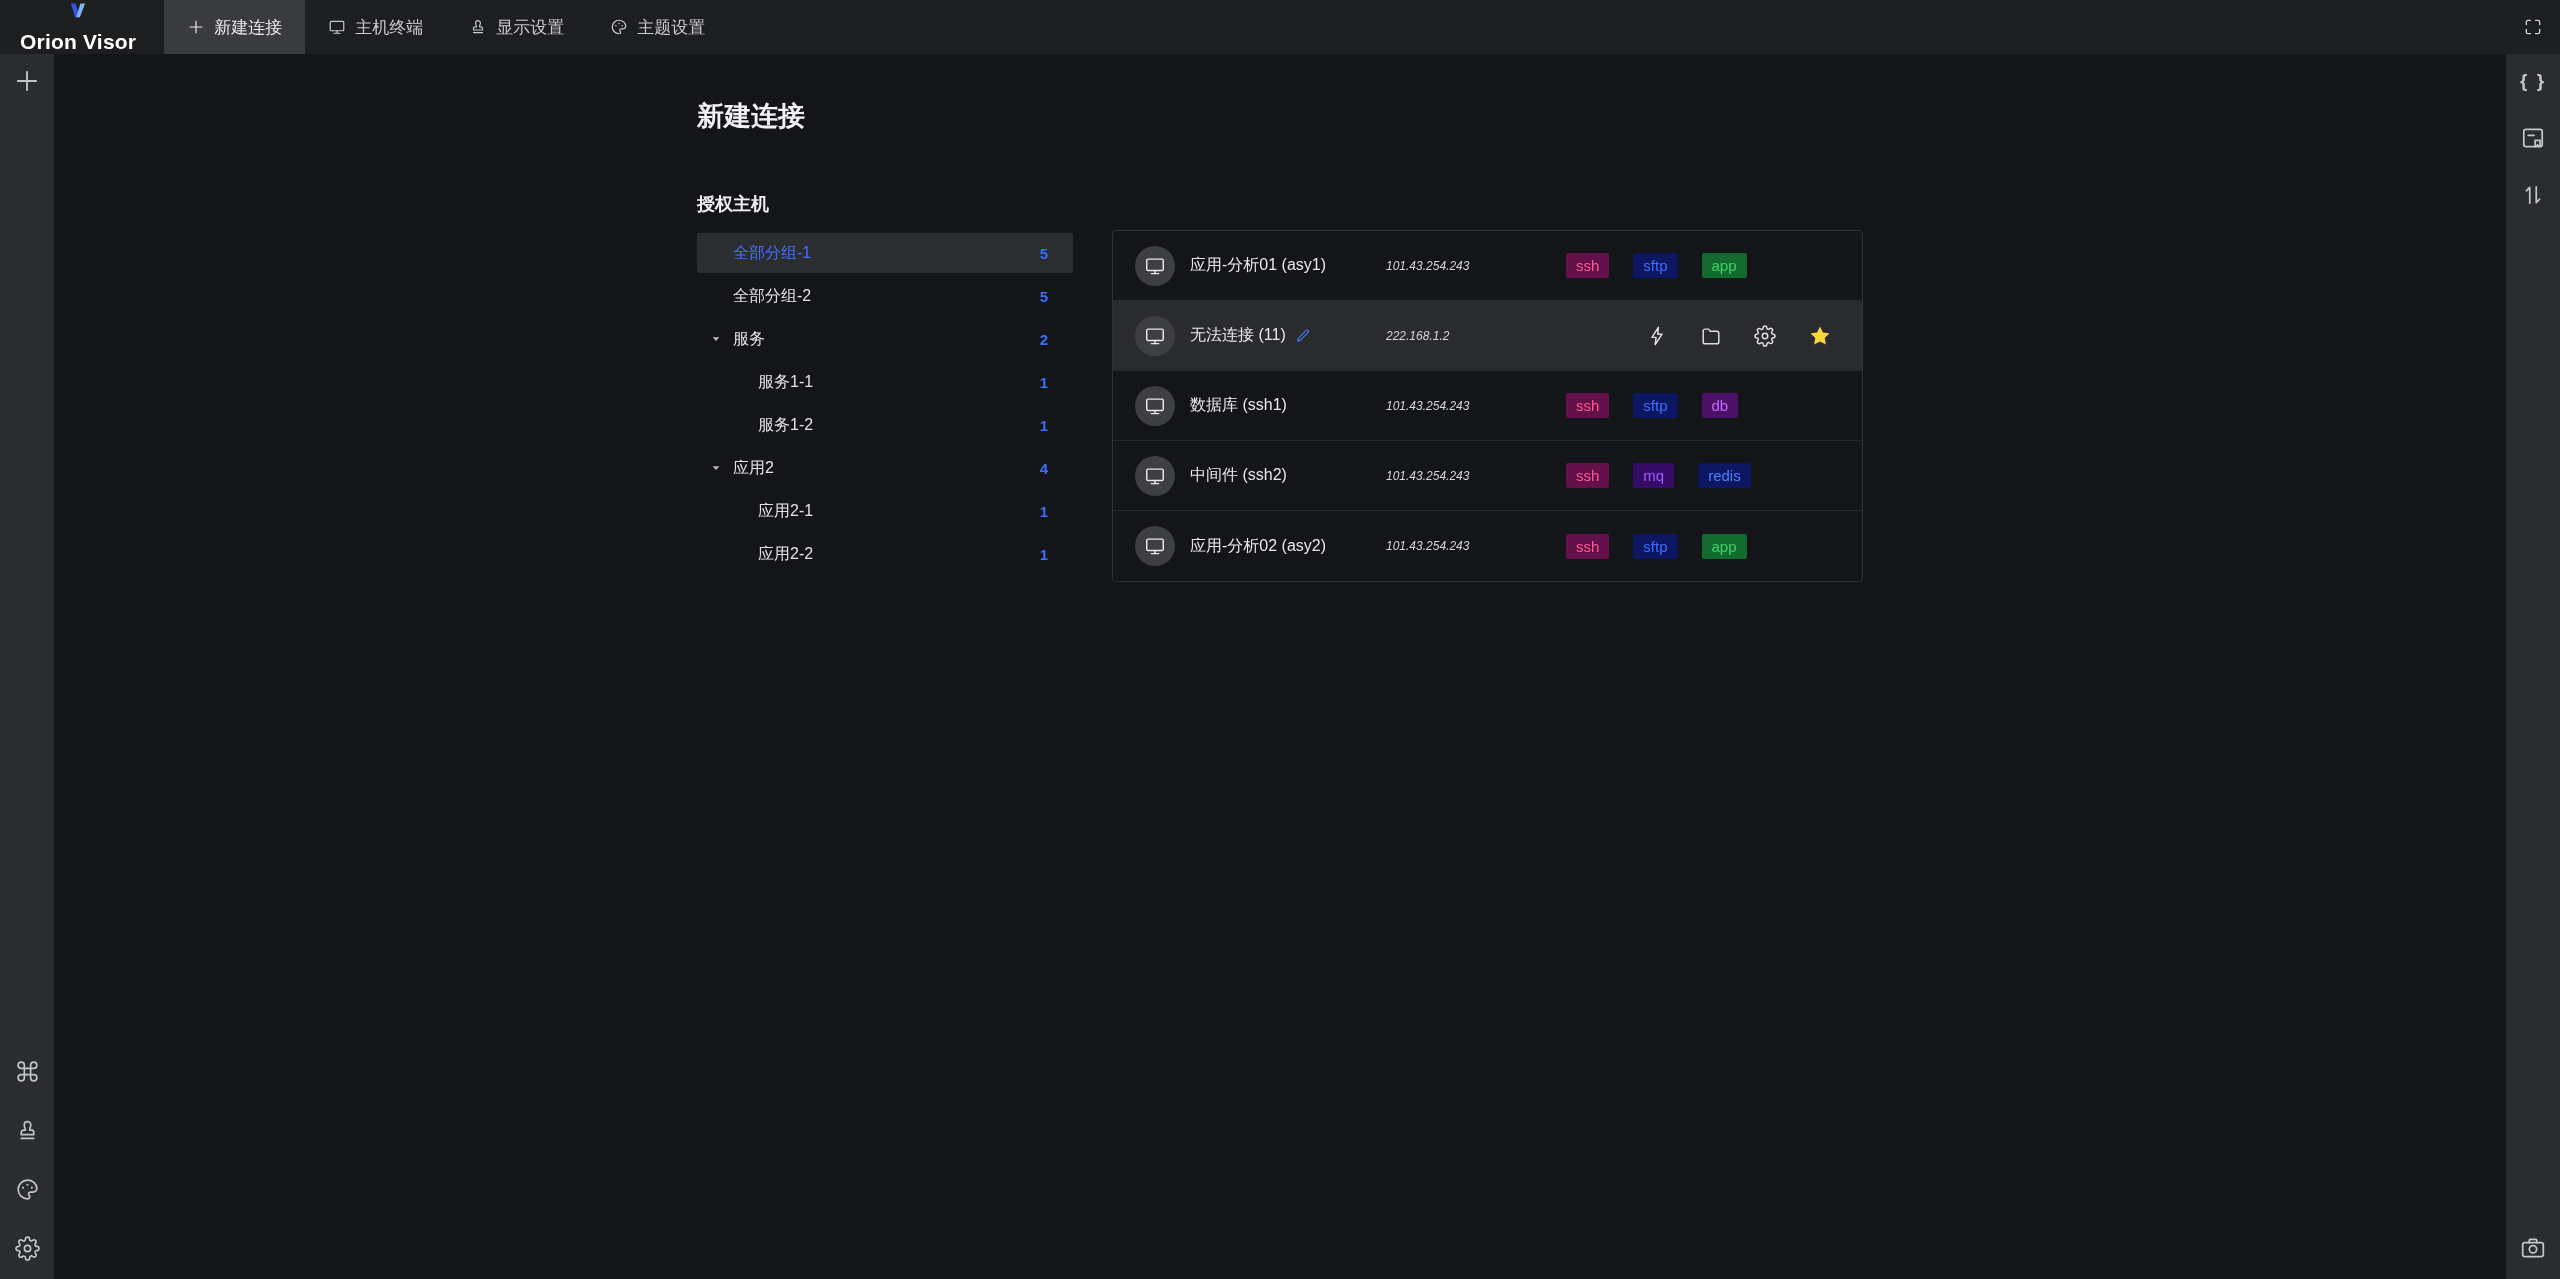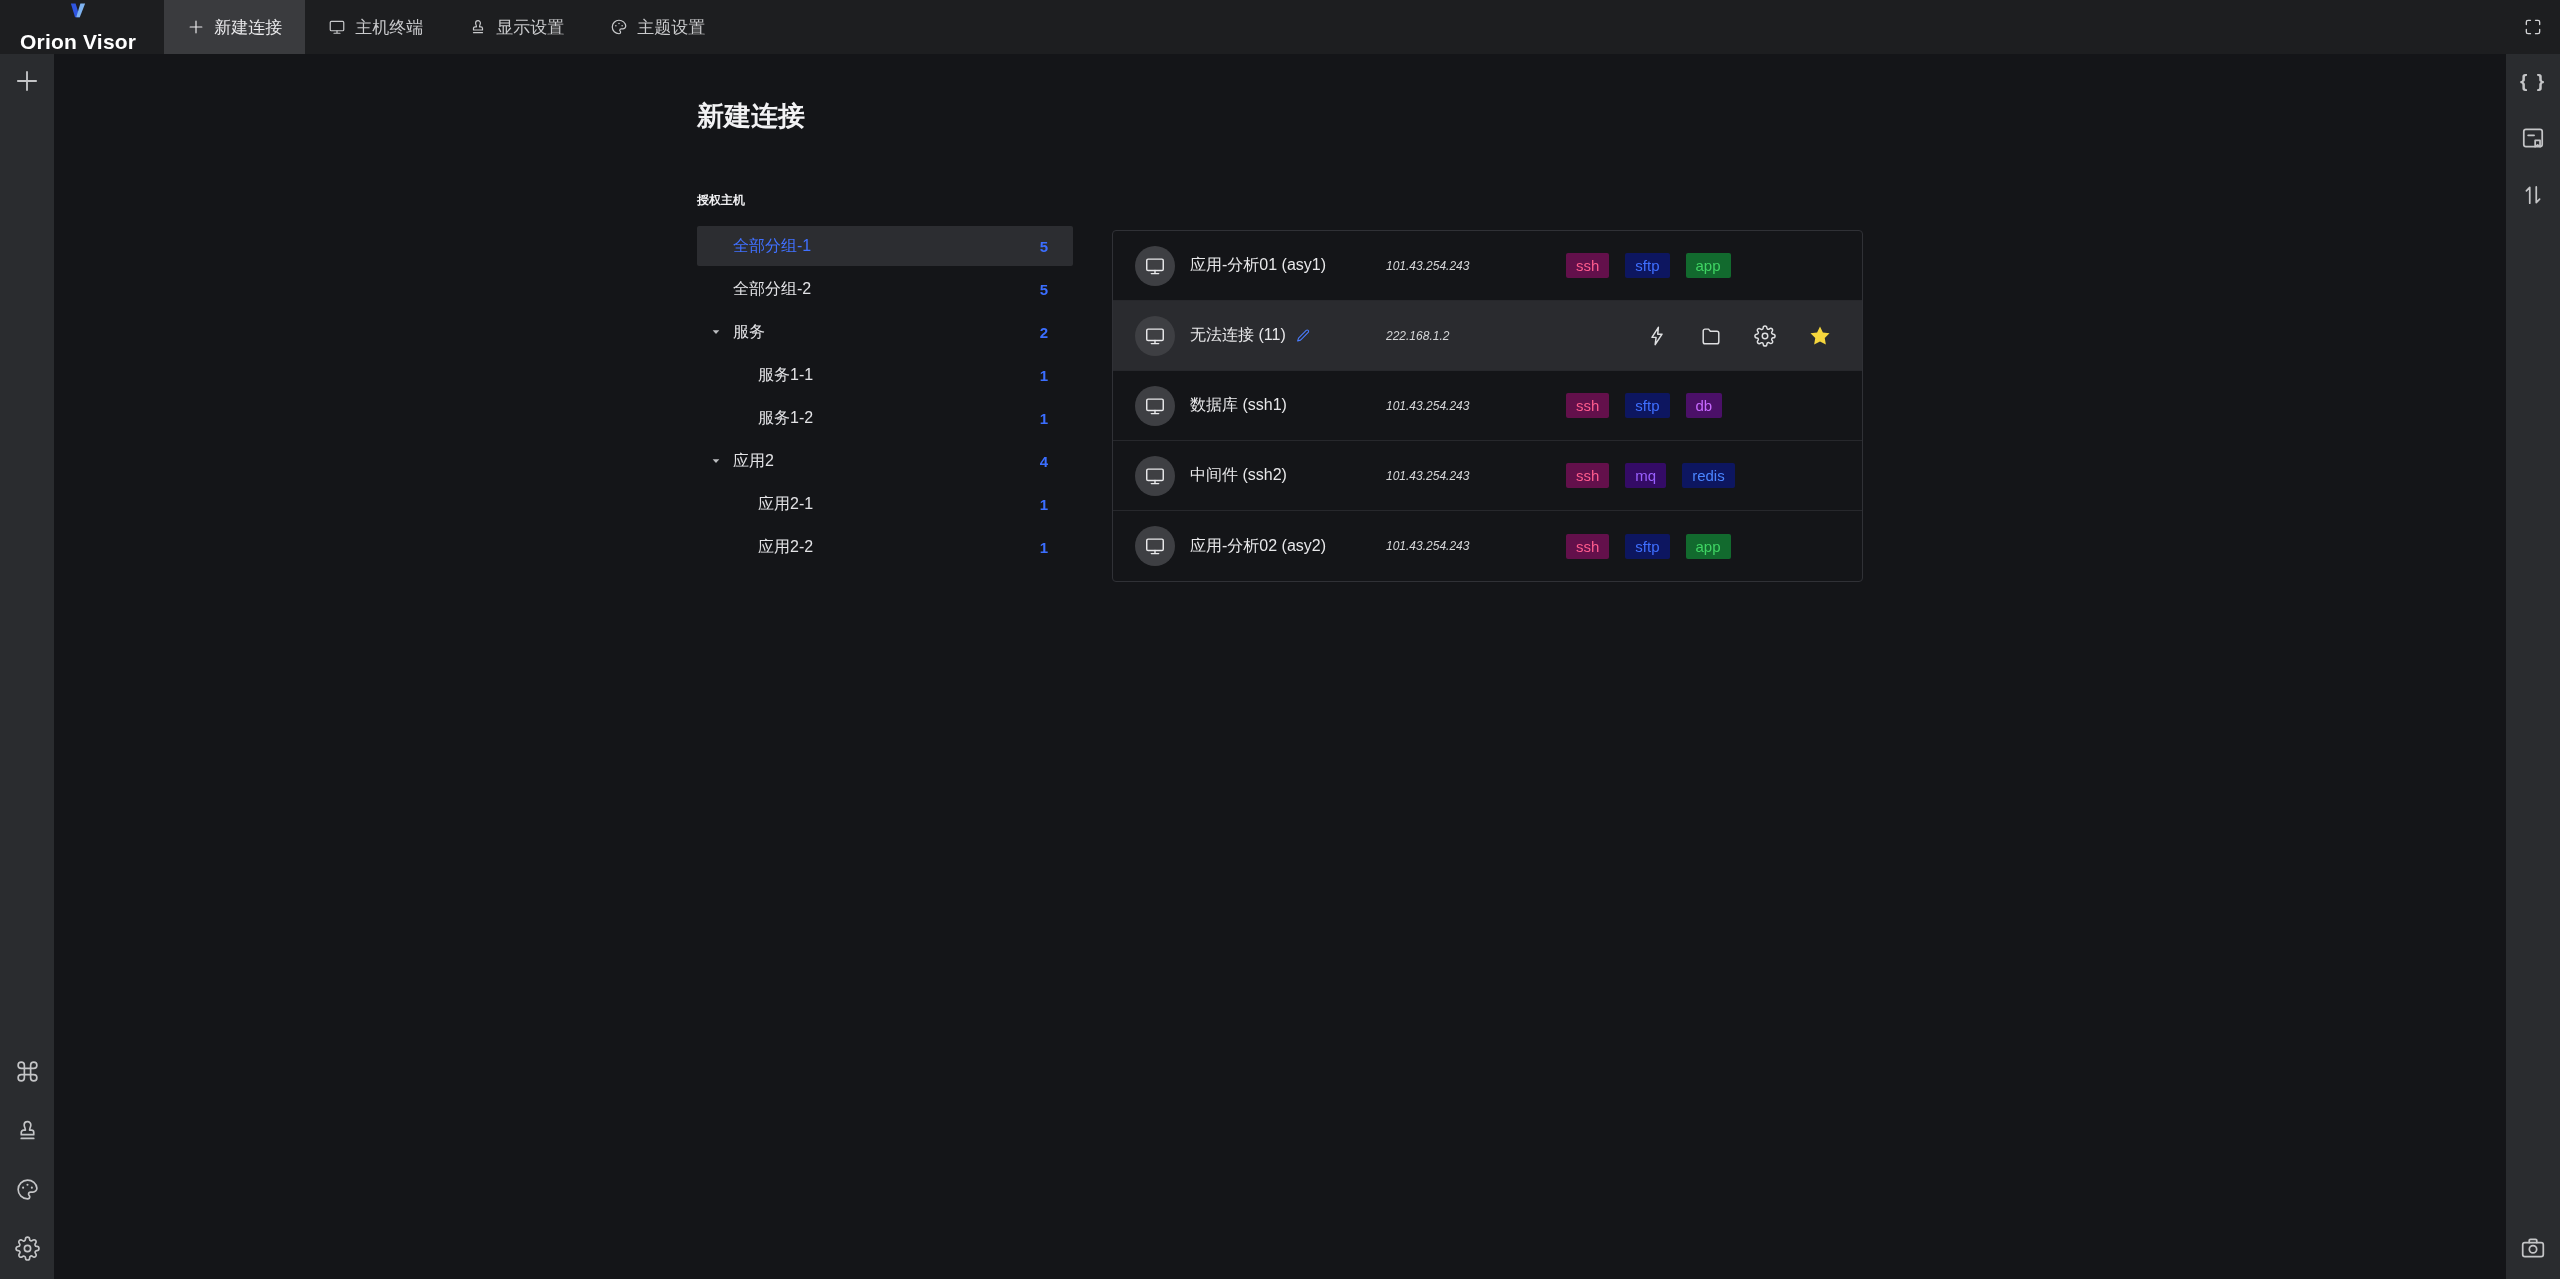--- a/index.html
+++ b/index.html
@@ -32,37 +32,37 @@
   .seg-control { display:flex; align-items:center; background:#222327; border-radius:3px; padding:4px; font-size:16px; }
   .seg { padding:7px 17px; color:#d4d4d6; border-radius:3px; cursor:pointer; white-space:nowrap; }
   .seg.active { background:#36373b; color:#4070ff; }
   .seg-sep { width:1px; height:15px; background:#47484c; margin:0 1px; }
   .search-box { width:421px; height:40px; background:#292a2e; border-radius:3px; display:flex; align-items:center; padding:0 16px; }
   .search-box input { flex:1; background:transparent; border:none; outline:none; color:#e6e6e8; font-size:15px; font-family:inherit; }
   .search-box input::placeholder { color:#85878b; }
 
   .columns { display:flex; gap:39px; }
   .tree-col { width:376px; flex:0 0 376px; }
-  .tree-header { font-size:12px; font-weight:700; color:#f0f0f2; margin-bottom:17px; }
+  .tree-header { font-size:18px; font-weight:700; color:#f0f0f2; margin-bottom:17px; }
   .tree-item { height:40px; margin-bottom:3px; display:flex; align-items:center; border-radius:2px; font-size:16px; color:#e3e3e6; padding-right:25px; position:relative; cursor:pointer; }
   .tree-item.lvl-1 { padding-left:36px;gap:40px; }
   .tree-item.lvl-2 { padding-left:61px;gap:36px; }
   .tree-item.selected { background:#2c2d31; color:#4070ff; }
   .tree-caret { position:absolute; left:14px; top:50%; transform:translateY(-50%); display:flex; color:#bcbdc0; }
   .tree-count { margin-left:auto; color:#3b6eff; font-weight:700; font-size:15px; }
 
   .host-col { flex:1; border:1px solid #303136; border-radius:4px; margin-top:38px; overflow:hidden; align-self:flex-start; }
   .host-row { height:70px; display:flex; align-items:center; padding:0 30px 0 22px; border-bottom:1px solid #27282c; cursor:pointer; }
   .host-row:last-child { border-bottom:none; }
   .host-row.hovered { background:#2a2b2f; }
   .host-avatar { width:40px; height:40px; border-radius:50%; background:#3e3f43; display:flex; align-items:center; justify-content:center; color:#e8e8ea; flex:0 0 40px; }
   .host-name { margin-left:15px; width:196px; font-size:16px; color:#e8e8ea; display:flex; align-items:center; gap:9px; white-space:nowrap; }
   .edit-pencil { color:#4a7dff; display:flex; cursor:pointer; }
   .host-ip { width:180px; font-size:12px; color:#d6d7d9;font-style:italic; }
-  .host-tags { display:flex; gap:16px; }
+  .host-tags { display:flex; gap:24px; }
   .tag { padding:5px 10px; border-radius:2px; font-size:15px; line-height:1; }
   .host-actions { margin-left:auto; display:flex; align-items:center; gap:32px; }
   .action-btn { color:#dfe0e2; display:flex; cursor:pointer; }
   .action-btn.starred { color:#f5d63d; }
 </style>
 </head>
 <body>
 
 <div class="topbar">
   <div class="brand">

